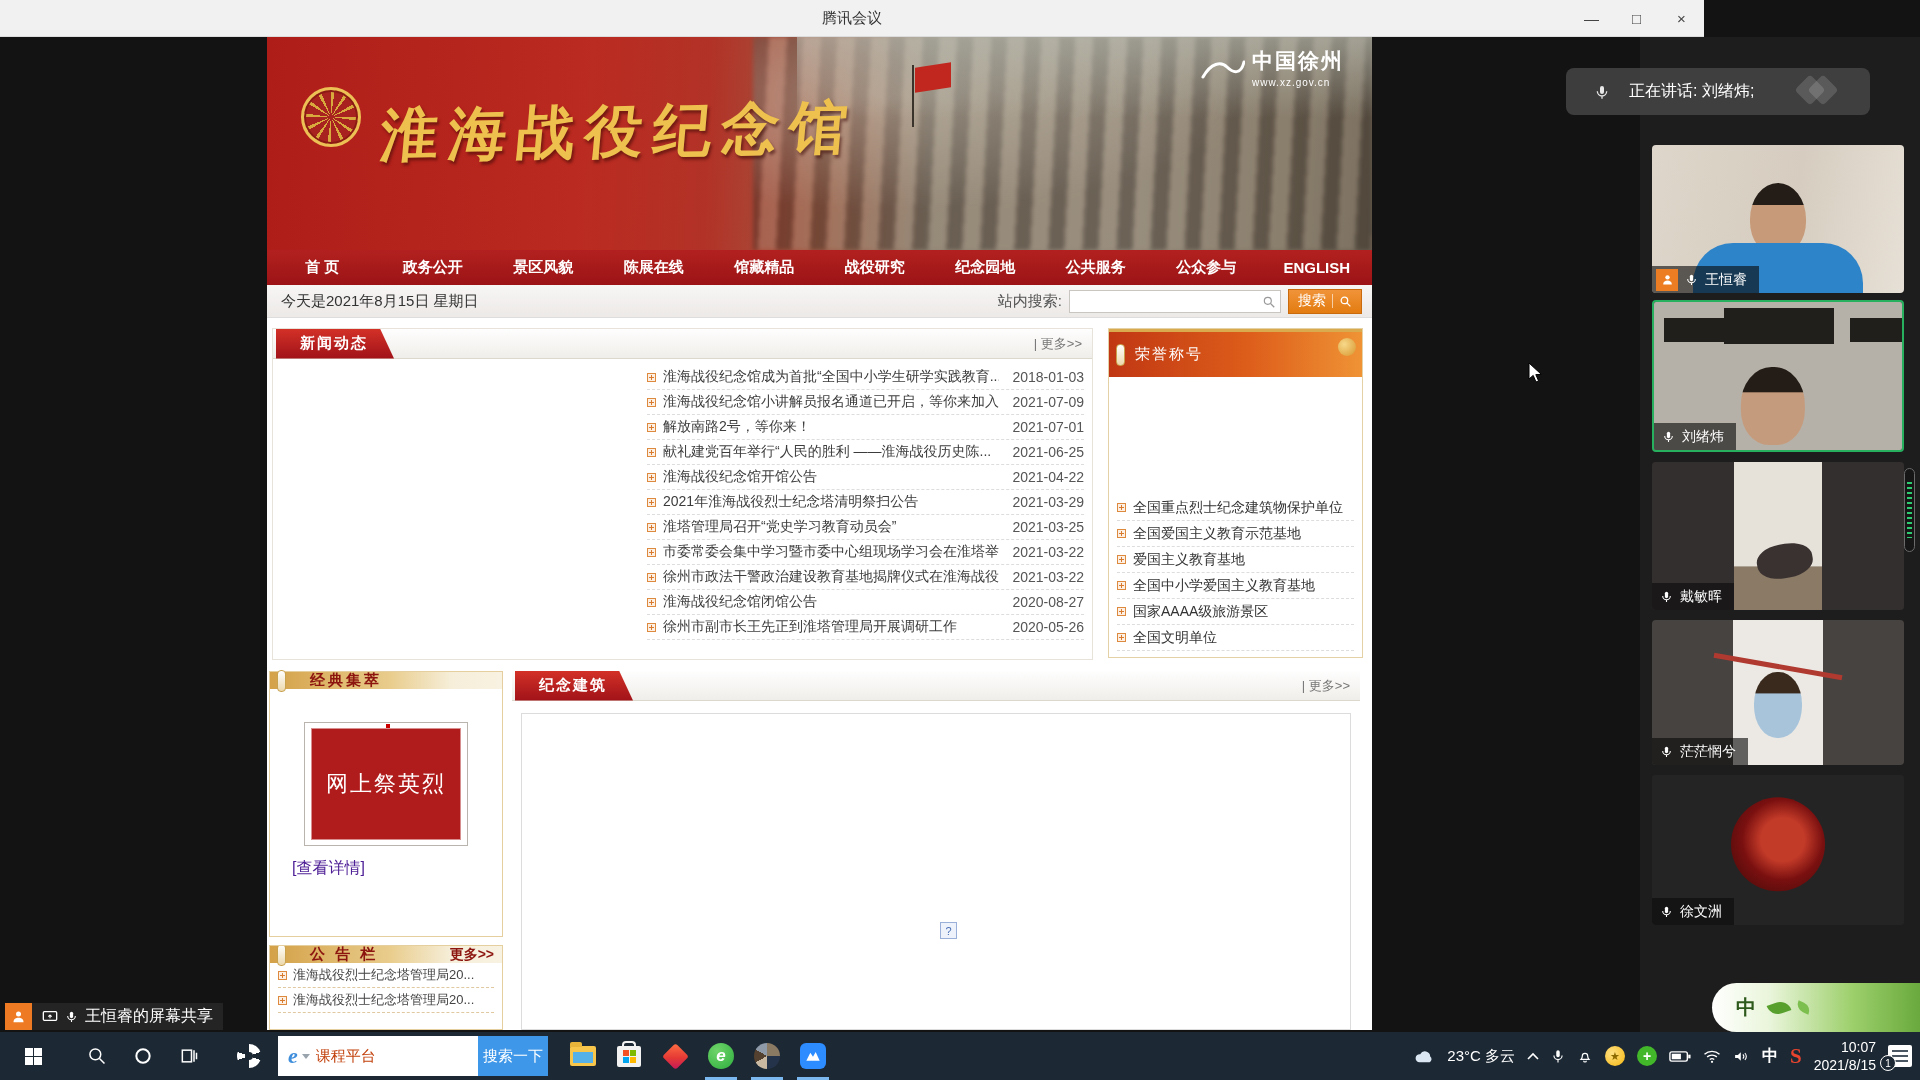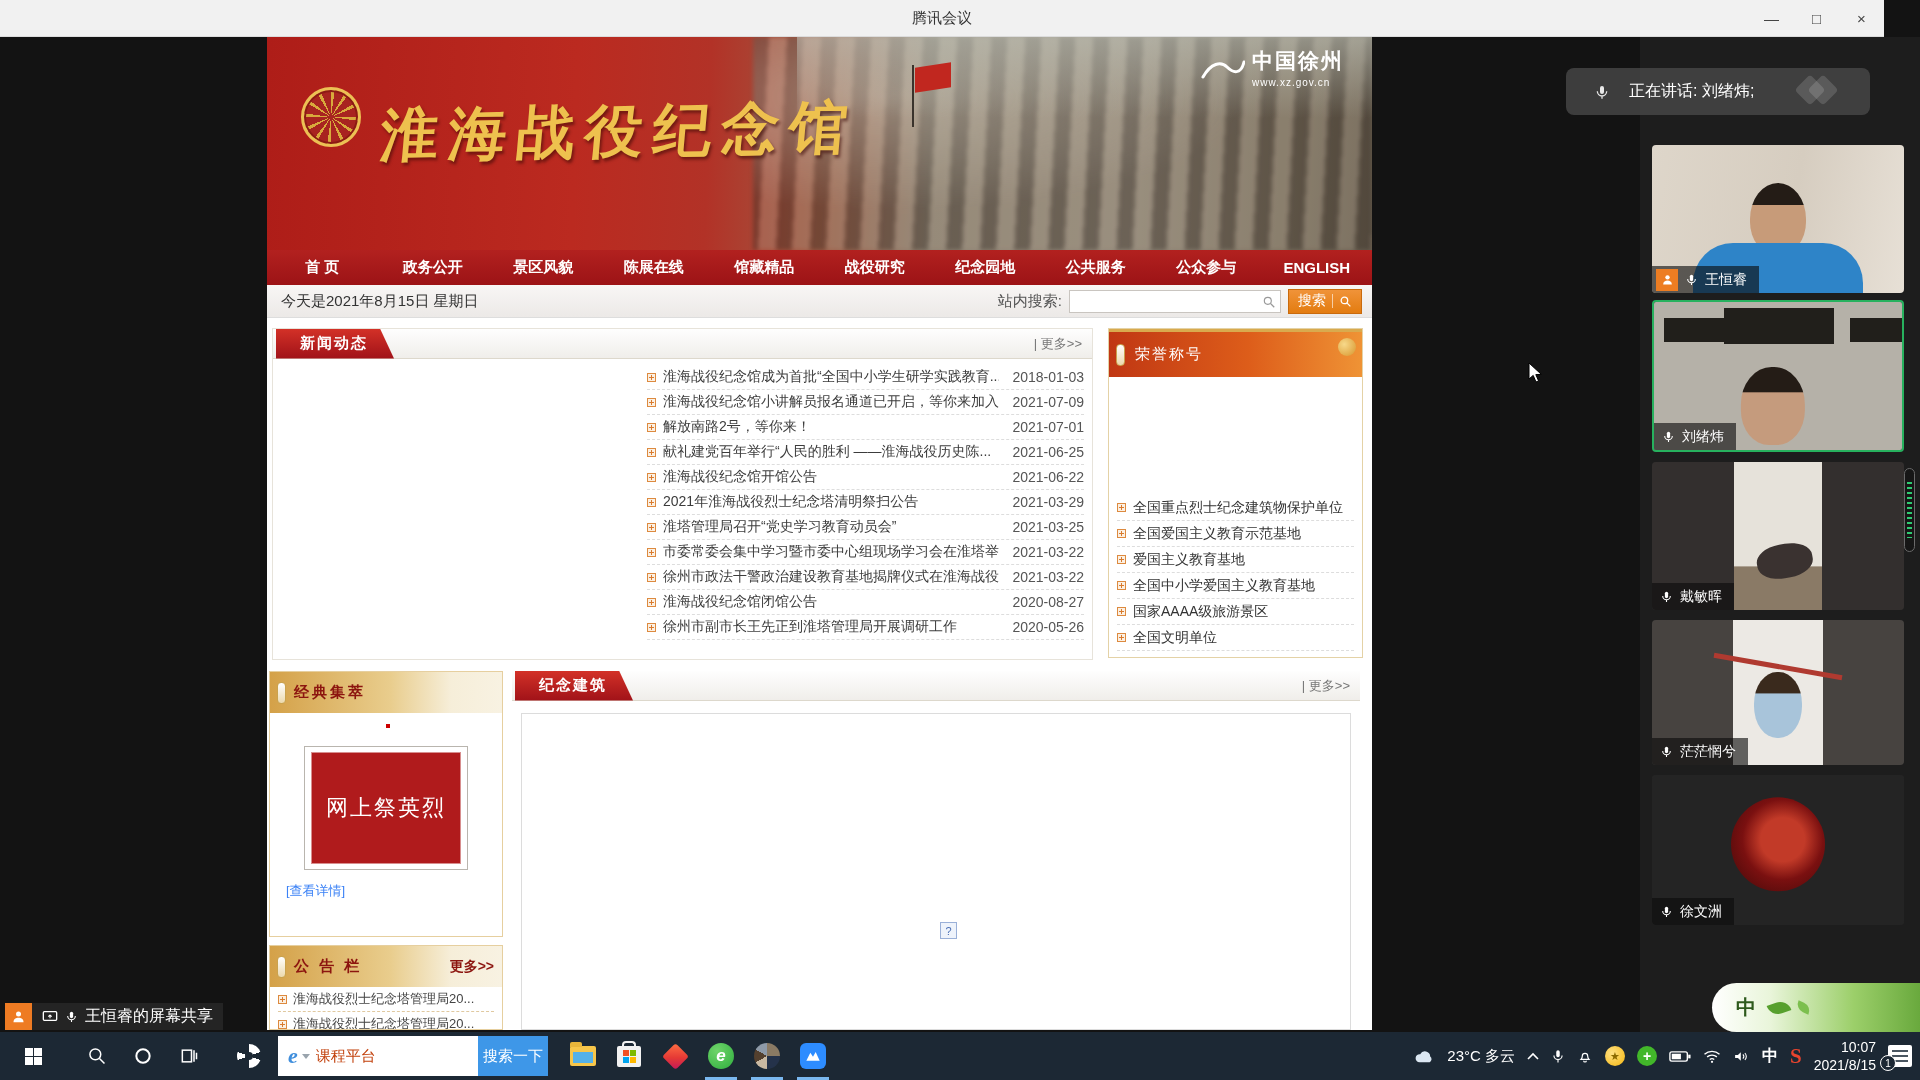--- a/index.html
+++ b/index.html
@@ -1,21 +1,21 @@
 <!DOCTYPE html>
 <html><head>
 <meta charset="utf-8">
 <style>
   * { margin:0; padding:0; box-sizing:border-box; }
   html,body { background:#000; }
   #screen { position:relative; width:1920px; height:1080px; overflow:hidden;
             background:#131313; font-family:"Liberation Sans","DejaVu Sans",sans-serif; }
 
   
-  .titlebar { position:absolute; left:0; top:0; width:1884px; height:37px; background:#f1f1f1;
+  .titlebar { position:absolute; left:0; top:0; width:1704px; height:37px; background:#f1f1f1;
               border-bottom:1px solid #dcdcdc; display:flex; align-items:center; justify-content:center; }
   .titlebar-text { font-size:15px; color:#333; }
   .win-controls { position:absolute; right:0; top:0; height:37px; display:flex; }
   .wc { width:45px; height:37px; display:flex; align-items:center; justify-content:center;
         font-size:15px; color:#444; }
 
   
   .page { position:absolute; left:267px; top:37px; width:1105px; height:993px; background:#fff; overflow:hidden; }
 
   .banner { position:absolute; left:0; top:0; width:1105px; height:213px; overflow:hidden;
@@ -84,34 +84,34 @@
   .honor-head { position:relative; height:48px; border-top:3px solid #d9aa4e;
     background:linear-gradient(90deg,#c03713,#dd5d1a 55%,#ef9335);
     display:flex; align-items:center; color:#fff; font-weight:normal; font-size:15px;
     padding-left:26px; letter-spacing:2px; }
   .honor-ball { position:absolute; right:6px; top:6px; width:18px; height:18px; border-radius:50%;
     background:radial-gradient(circle at 35% 35%,#f7d98a,#d8952c); }
   .honor-list { position:absolute; left:8px; right:8px; bottom:6px; }
   .hrow { display:flex; align-items:center; height:26px; border-bottom:1px dashed #ddd; gap:7px;
     font-size:14px; color:#333; white-space:nowrap; overflow:hidden; }
 
-  .gold-head { position:relative; height:41px;
+  .gold-head { position:relative; height:17px;
     background:linear-gradient(90deg,#d4a148,#e9cd8d 52%,#f6eed9 78%,#f8f2e2);
     display:flex; align-items:center; color:#8c150f; font-weight:bold; font-size:15px;
-    padding-left:24px; letter-spacing:3px; }
+    padding-left:40px; letter-spacing:3px; }
   .more-gold { position:absolute; right:8px; color:#8c150f; font-weight:bold; font-size:14px; letter-spacing:0; }
 
   .classics { left:2px; top:634px; width:234px; height:266px; border:1px solid #e6cf9f; }
   .cdot { position:absolute; left:50%; top:52px; width:4px; height:4px; background:#c00; }
   .poster-frame { width:164px; height:124px; border:1px solid #b9b5ae; margin:33px auto 0;
     display:flex; align-items:center; justify-content:center; background:#fff; }
   .poster { width:150px; height:112px; background:#b01b1c; border:1px solid #d88e8e;
     display:flex; align-items:center; justify-content:center; color:#fff;
     font-family:"Liberation Serif","DejaVu Serif",serif; font-size:22px; letter-spacing:2px; }
-  .detail-link { margin:12px 0 0 16px; font-size:13px; color:#3b82f6; }
+  .detail-link { margin:12px 0 0 22px; font-size:16px; color:#4c1d95; }
 
   .bulletin { left:2px; top:908px; width:234px; height:85px; border:1px solid #e6cf9f; overflow:hidden; }
   .brow { display:flex; align-items:center; height:25px; margin:0 8px; border-bottom:1px dashed #e0c9a0;
     gap:6px; font-size:13px; color:#444; white-space:nowrap; overflow:hidden; }
 
   .memorial { left:245px; top:634px; width:848px; height:359px; }
   .memorial-body { position:absolute; left:9px; right:9px; top:42px; bottom:0; border:1px solid #dcdcdc; background:#fff; }
   .broken { position:absolute; left:418px; top:208px; width:17px; height:17px; border:1px solid #9ab0d8;
     background:#eef3fb; color:#4a6fb5; font-size:11px; display:flex; align-items:center; justify-content:center; }
 
@@ -338,21 +338,21 @@
             <span class="ndate">2021-07-01</span>
           </div>
         <div class="nrow">
             <span class="sq"></span>
             <span class="ntitle">献礼建党百年举行“人民的胜利 ——淮海战役历史陈...</span>
             <span class="ndate">2021-06-25</span>
           </div>
         <div class="nrow">
             <span class="sq"></span>
             <span class="ntitle">淮海战役纪念馆开馆公告</span>
-            <span class="ndate">2021-06-22</span>
+            <span class="ndate">2021-04-22</span>
           </div>
         <div class="nrow">
             <span class="sq"></span>
             <span class="ntitle">2021年淮海战役烈士纪念塔清明祭扫公告</span>
             <span class="ndate">2021-03-29</span>
           </div>
         <div class="nrow">
             <span class="sq"></span>
             <span class="ntitle">淮塔管理局召开“党史学习教育动员会”</span>
             <span class="ndate">2021-03-25</span>

